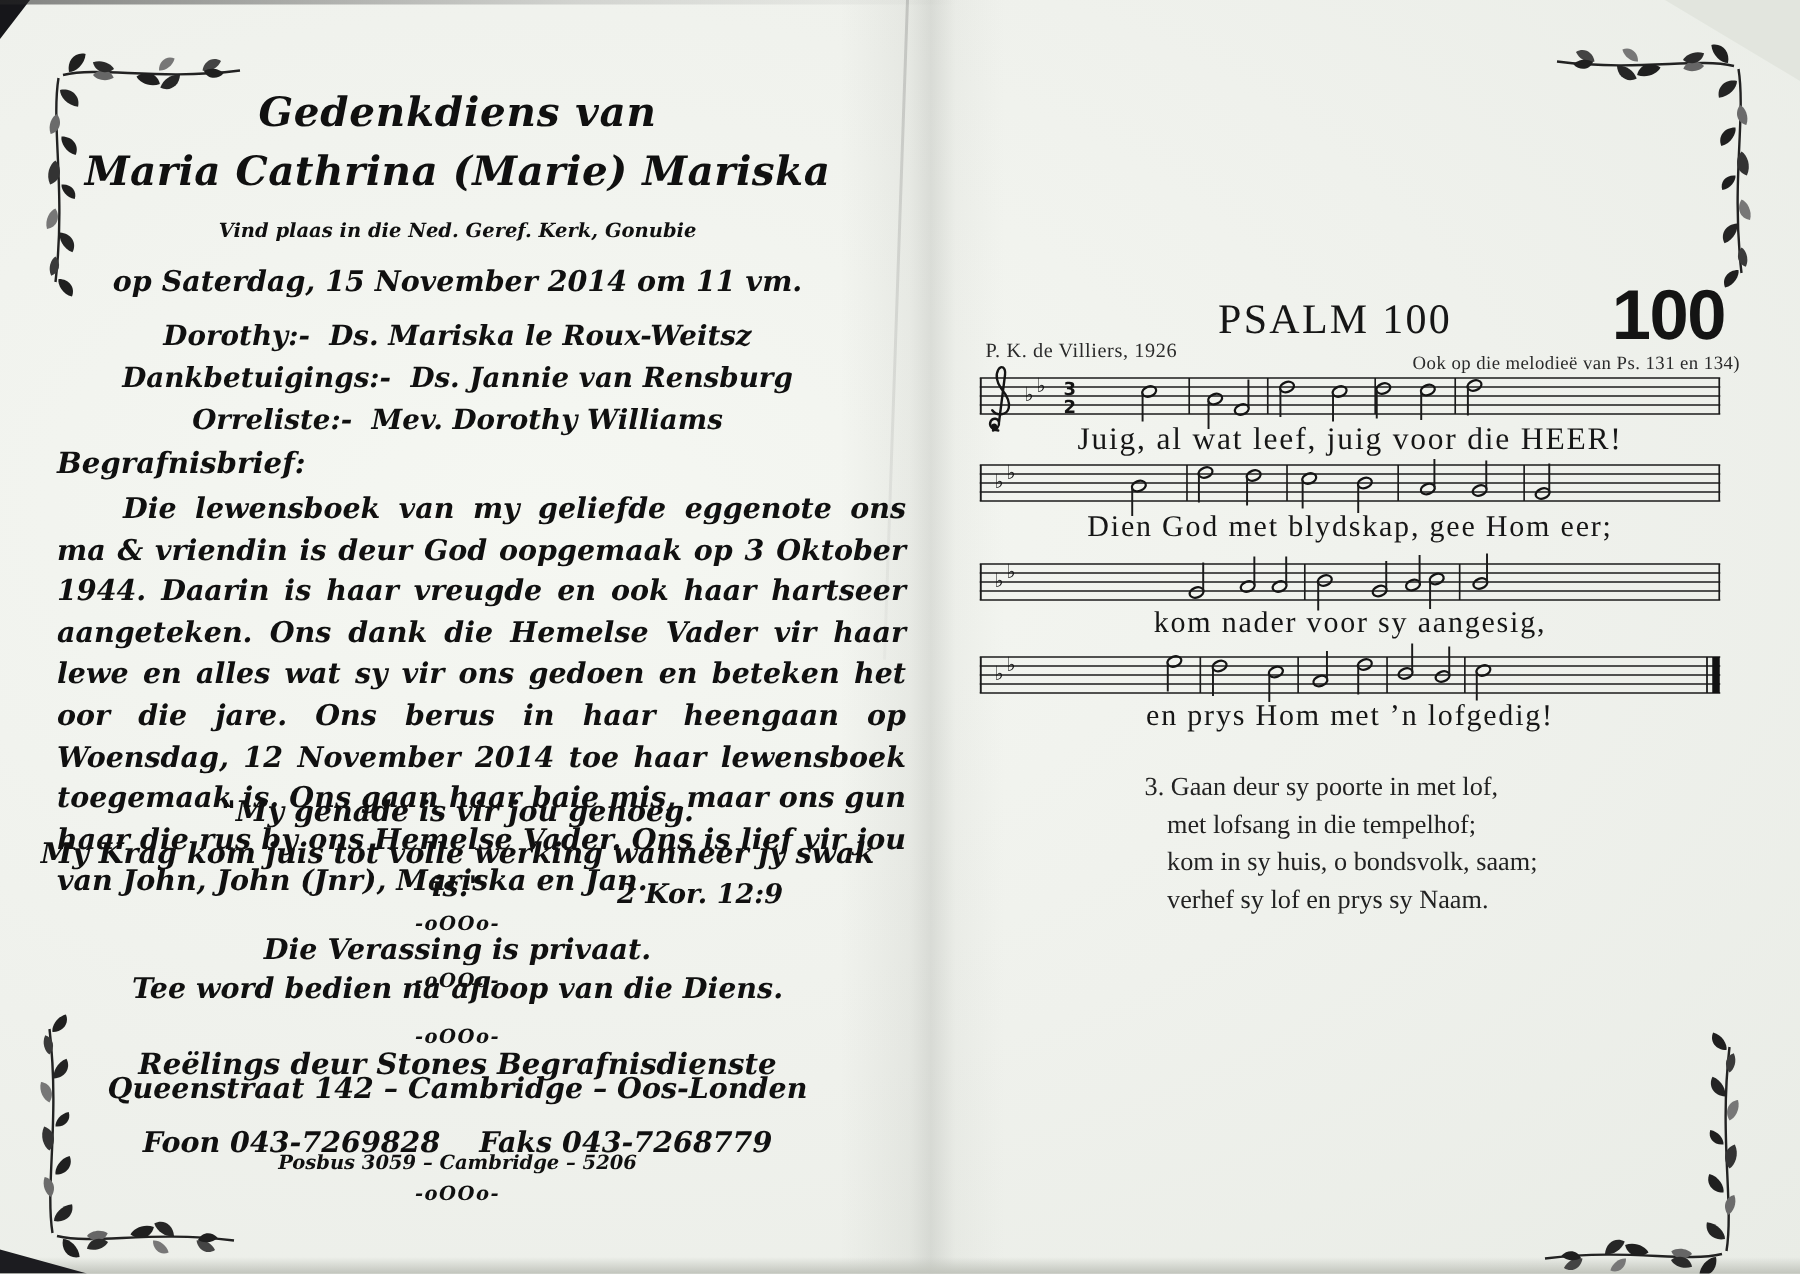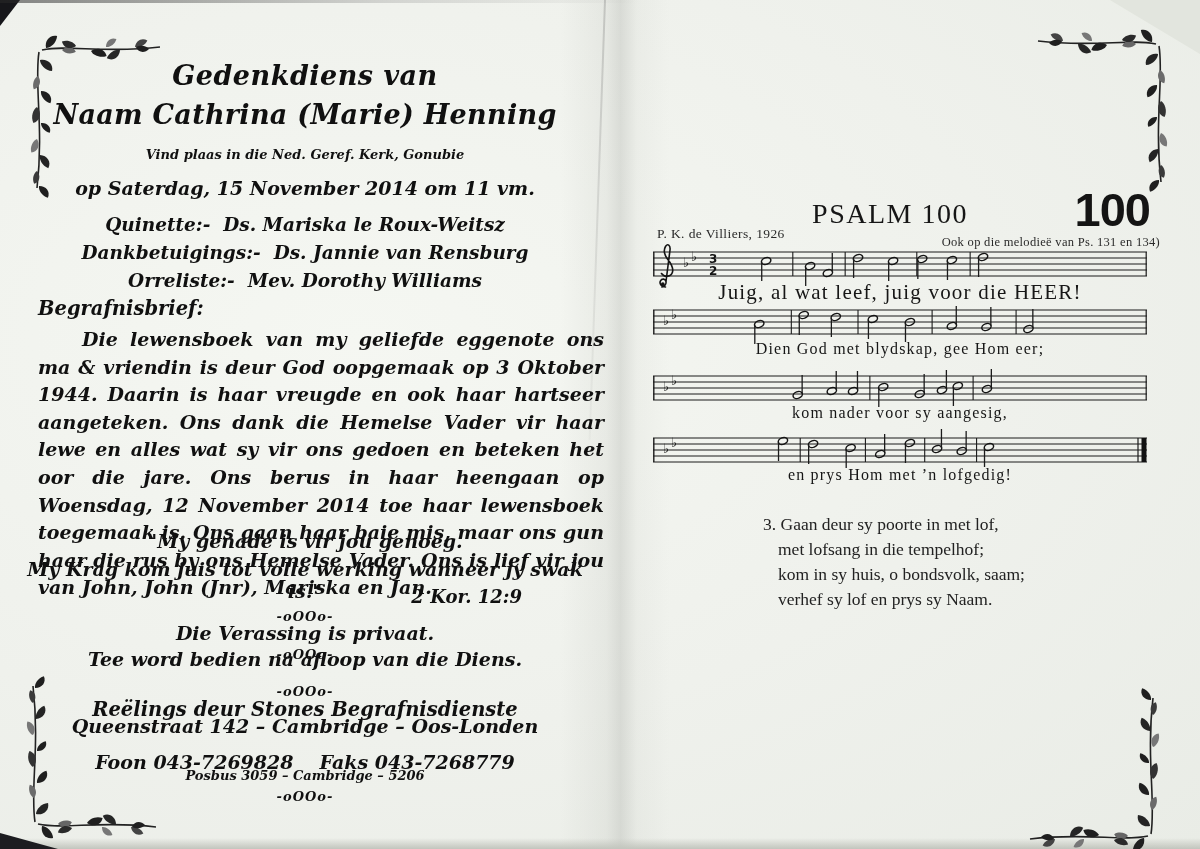--- a/index.html
+++ b/index.html
@@ -56,21 +56,21 @@
     font-family:"Liberation Sans",sans-serif;font-weight:bold;font-size:47px;
     letter-spacing:-1px;color:#141414;}
   .hymn-title{position:absolute;left:40px;top:198px;width:470px;text-align:center;
     font-size:28px;letter-spacing:1.5px;color:#161616;}
   .composer{position:absolute;left:42px;top:226px;font-size:13.5px;letter-spacing:.4px;color:#2a2a2a;}
   .melody-note{position:absolute;left:40px;top:235px;width:505px;text-align:right;
     font-size:12.5px;letter-spacing:.3px;color:#2a2a2a;}
   .staff-wrap{position:absolute;left:38px;width:494px;height:56px;}
   .s1{top:238px;} .s2{top:296px;} .s3{top:362px;} .s4{top:424px;}
   .lyric{position:absolute;left:38px;width:494px;text-align:center;
-    font-size:16px;letter-spacing:1.2px;color:#161616;}
+    font-size:20px;letter-spacing:1.2px;color:#161616;}
   .ly1{top:280px;font-size:21px;}
   .ly2{top:340px;} .ly3{top:404px;} .ly4{top:466px;}
   .verse{position:absolute;left:148px;top:512px;font-size:17.5px;line-height:25px;color:#222;}
   .verse .vl{white-space:nowrap;}
   .verse .vl + .vl{padding-left:15px;}
 
   
   .orn{position:absolute;overflow:visible;}
   .orn-tl{left:28px;top:38px;}
   .orn-bl{left:24px;top:676px;transform:scale(1,-1);}
@@ -125,26 +125,26 @@
     </svg>
   <svg class="orn orn-tr" width="140" height="160">
       <use href="#vine-corner"></use>
     </svg>
   <svg class="orn orn-br" width="140" height="160">
       <use href="#vine-corner"></use>
     </svg>
 
   <section class="pl">
     <div class="c title1">Gedenkdiens van</div>
-    <div class="c title2">Naam Cathrina (Marie) Henning</div>
+    <div class="c title2">Maria Cathrina (Marie) Mariska</div>
     <div class="c venue1">Vind plaas in die Ned. Geref. Kerk, Gonubie</div>
     <div class="c venue2">op Saterdag, 15 November 2014 om 11 vm.</div>
 
     <div class="c roles">
-      <div><span>Quinette:-</span>&nbsp; <span>Ds. Mariska le Roux-Weitsz</span></div>
+      <div><span>Dorothy:-</span>&nbsp; <span>Ds. Mariska le Roux-Weitsz</span></div>
       <div><span>Dankbetuigings:-</span>&nbsp; <span>Ds. Jannie van Rensburg</span></div>
       <div><span>Orreliste:-</span>&nbsp; <span>Mev. Dorothy Williams</span></div>
     </div>
 
     <div class="letterhead">Begrafnisbrief:</div>
     <div class="letter">Die lewensboek van my geliefde eggenote ons ma &amp; vriendin is deur God oopgemaak op 3 Oktober 1944.  Daarin is haar vreugde en ook haar hartseer aangeteken.  Ons dank die Hemelse Vader vir haar lewe en alles wat sy vir ons gedoen en beteken het oor die jare.  Ons berus in haar heengaan op Woensdag, 12 November 2014 toe haar lewensboek toegemaak is.  Ons gaan haar baie mis, maar ons gun haar die rus by ons Hemelse Vader.  Ons is lief vir jou van John, John (Jnr), Mariska en Jan.</div>
 
     <div class="c quote1">"My genade is vir jou genoeg.</div>
     <div class="c quote2">My Krag kom juis tot volle werking wanneer jy swak is."</div>
     <div class="quoteref">2 Kor. 12:9</div>

